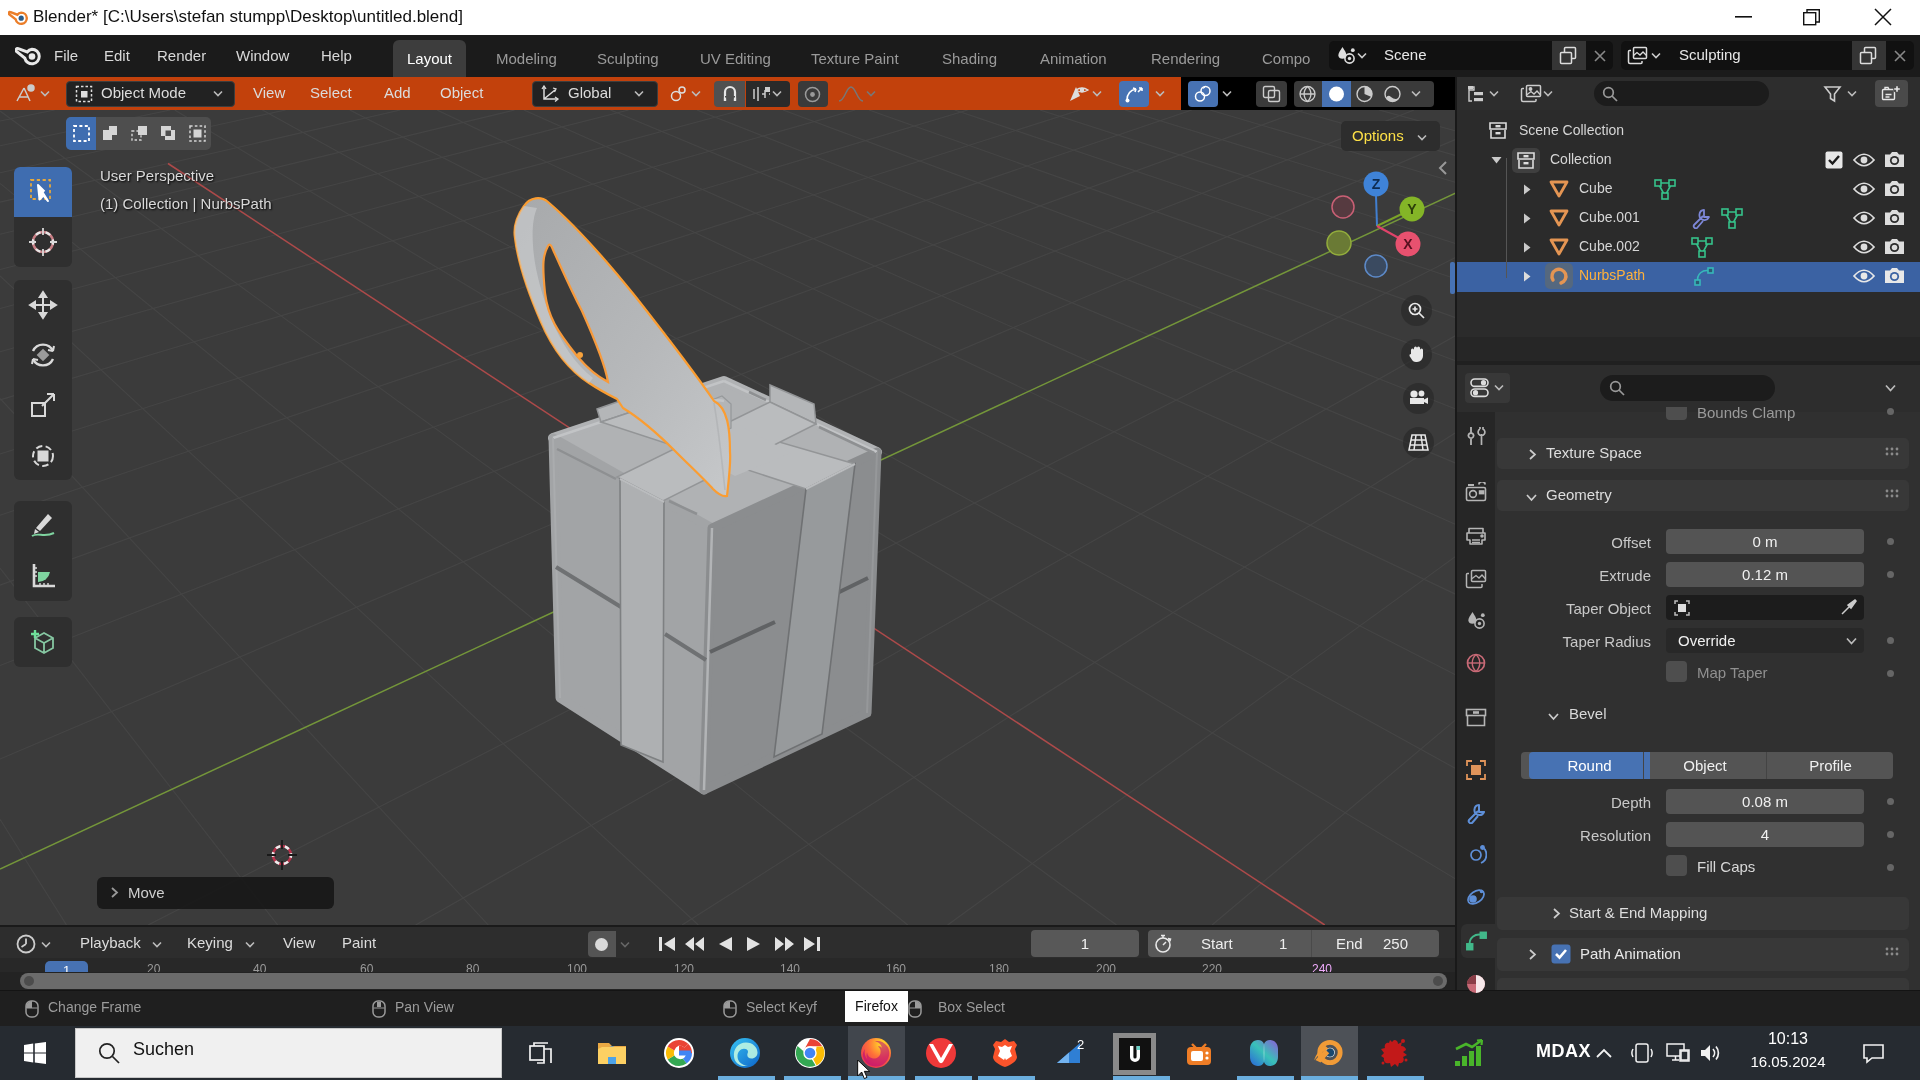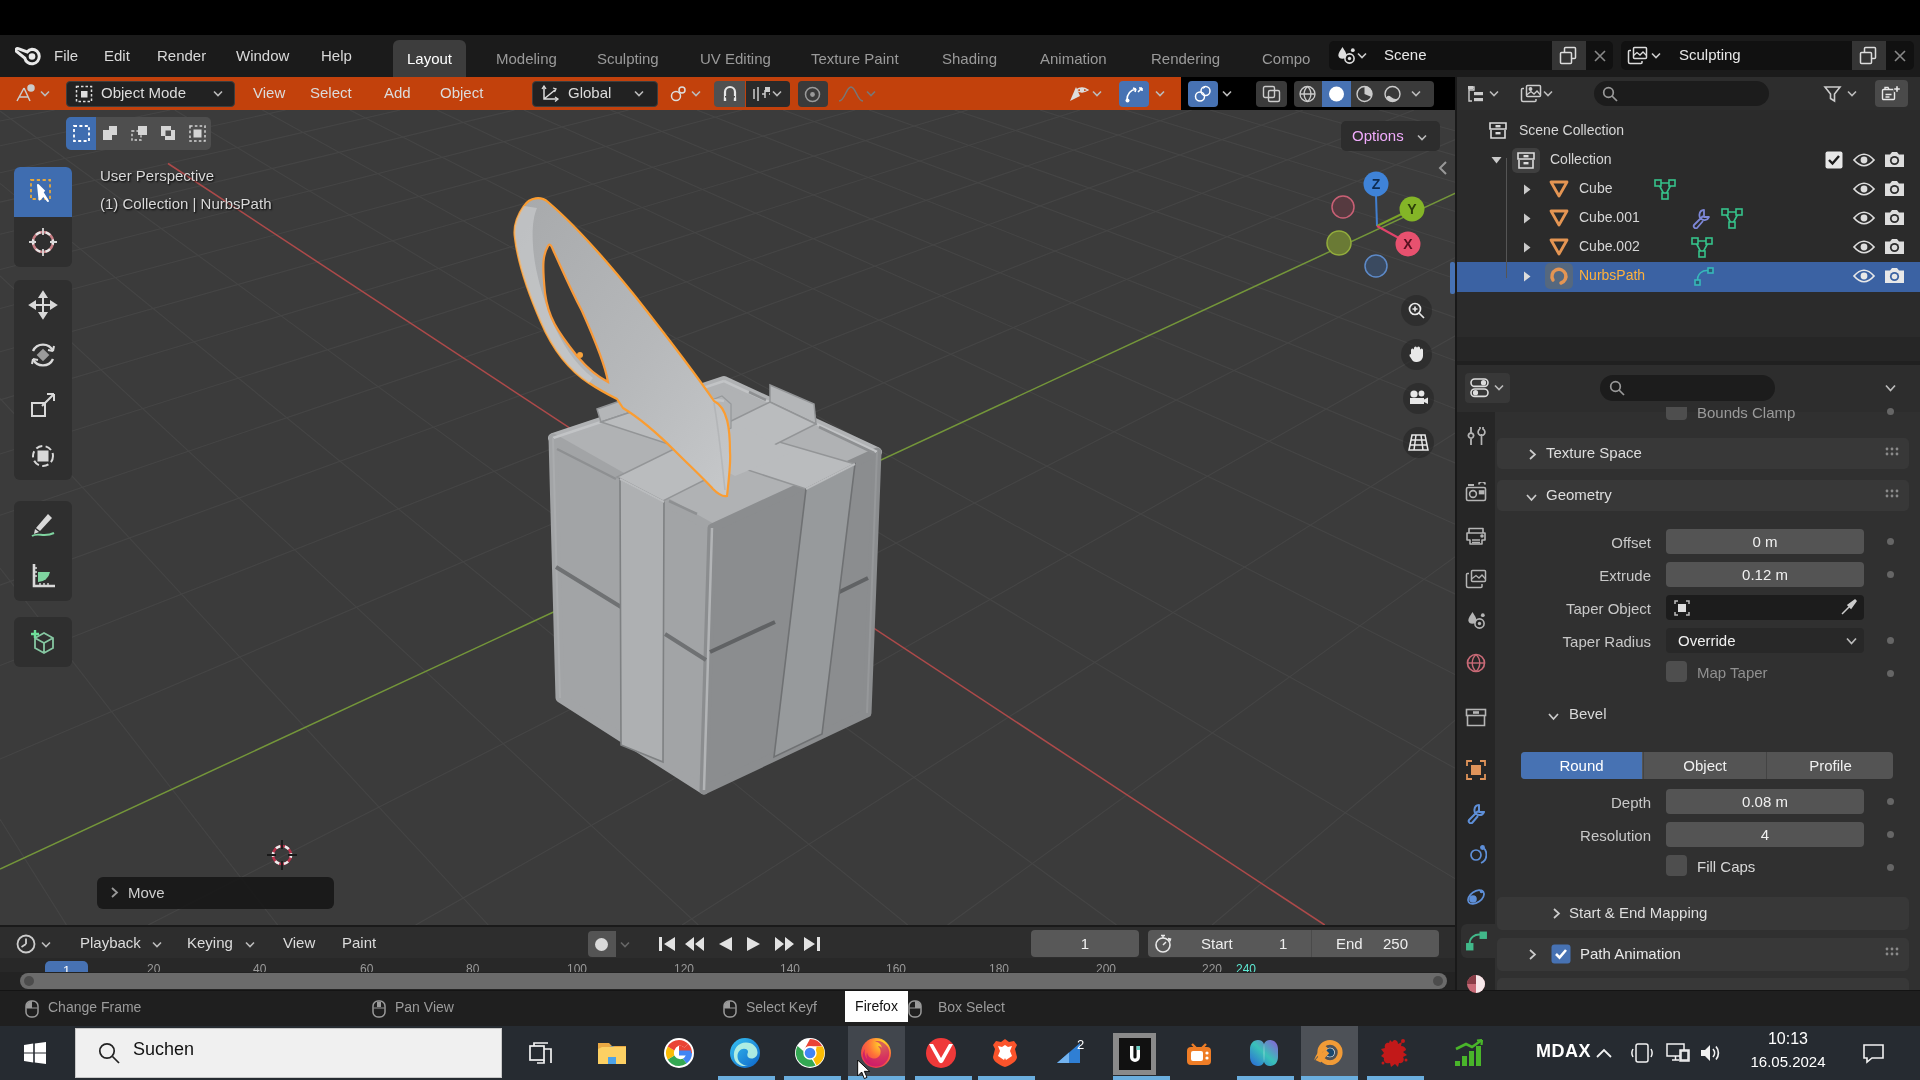--- a/index.html
+++ b/index.html
@@ -36,20 +36,37 @@
 #tlruler{left:0;top:958px;width:1920px;height:32px;background:#282828}
 
 #statusbar{left:0;top:990px;width:1920px;height:36px;background:#1f1f1f;border-top:1px solid #141414;color:#9b9b9b;font-size:14px}
 
 #taskbar{left:0;top:1026px;width:1920px;height:54px;background:#262b31}
 .ticon{position:absolute;top:11px;width:32px;height:32px}
 .tline{position:absolute;top:1076px;height:4px;background:#6aaede}
 </style></head>
 <body>
 <div id="root">
+<div id="titlebar" class="abs">
+<svg class="abs" style="left:8px;top:7px" width="21" height="21" viewBox="0 0 21 21">
+        <path d="M13.2,5.6 a5.6,5.6 0 1 1 -5.5,6.8 L1.2,7.2 a1.2,1.2 0 0 1 1.4,-2 l6.8,2.5 a5.6,5.6 0 0 1 3.8,-2.1Z" fill="none" stroke="#eb7e2a" stroke-width="2.4"></path>
+        <circle cx="13.2" cy="11.2" r="2.6" fill="#2a5c8a"></circle>
+      </svg>
+<div class="abs txt">Blender* [C:\Users\stefan stumpp\Desktop\untitled.blend]</div>
+<svg class="abs" style="left:1735px;top:16px" width="17" height="2">
+        <rect width="17" height="1.6" fill="#111"></rect>
+      </svg>
+<svg class="abs" style="left:1803px;top:9px" width="17" height="17" viewBox="0 0 17 17" fill="none" stroke="#111" stroke-width="1.4">
+        <rect x="0.7" y="3.7" width="12" height="12"></rect>
+        <path d="M4,3.7 V0.7 H16.3 V13 H13"></path>
+      </svg>
+<svg class="abs" style="left:1874px;top:8px" width="18" height="18" viewBox="0 0 18 18" stroke="#111" stroke-width="1.5">
+        <path d="M1,1 L17,17 M17,1 L1,17"></path>
+      </svg>
+</div>
 <div id="menubar" class="abs">
 <svg class="abs" style="left:15px;top:7px" width="27" height="27" viewBox="0 0 27 27">
         <path d="M17,7.2 a7.3,7.3 0 1 1 -7.2,8.9 L1.5,9.3 a1.6,1.6 0 0 1 1.8,-2.6 l8.9,3.3 a7.3,7.3 0 0 1 4.8,-2.8Z" fill="none" stroke="#e8e8e8" stroke-width="3"></path>
         <circle cx="17" cy="14.5" r="3.3" fill="#e8e8e8"></circle>
       </svg>
 <div class="mitem" style="left:54px">File</div>
 <div class="mitem" style="left:104px">Edit</div>
 <div class="mitem" style="left:157px">Render</div>
 <div class="mitem" style="left:236px">Window</div>
 <div class="mitem" style="left:321px">Help</div>
@@ -422,21 +439,21 @@
 <div class="abs" style="left:14px;top:507px;width:58px;height:50px;background:#2f2f2f;border-radius:6px"></div>
 <svg class="abs" style="left:27px;top:516px" width="32" height="32" viewBox="0 0 32 32">
         <path d="M8,12 L17,7 L26,12 L26,22 L17,27 L8,22 Z M8,12 L17,17 L26,12 M17,17 V27" fill="none" stroke="#86c7a2" stroke-width="1.8"></path>
         <path d="M8,4 v8 M4,8 h8" stroke="#6ee09a" stroke-width="2.4"></path>
       </svg>
 
 <div class="abs" style="left:100px;top:57px;font-size:15px;color:#d9d9d9;text-shadow:1px 1px 2px #000">User Perspective</div>
 <div class="abs" style="left:100px;top:85px;font-size:15px;color:#d9d9d9;text-shadow:1px 1px 2px #000">(1) Collection | NurbsPath</div>
 
 <div class="abs" style="left:1341px;top:11px;width:99px;height:30px;background:#2d2d2d;border-radius:5px"></div>
-<div class="abs" style="left:1352px;top:17px;font-size:15px;color:#f0abfc">Options</div>
+<div class="abs" style="left:1352px;top:17px;font-size:15px;color:#fde047">Options</div>
 <svg class="abs" style="left:1417px;top:24px" width="10" height="7" viewBox="0 0 10 7">
         <path d="M1,1.5 L5,5.5 L9,1.5" stroke="#bbb" stroke-width="1.6" fill="none"></path>
       </svg>
 
 <svg class="abs" style="left:1325px;top:55px" width="110" height="125" viewBox="0 0 110 125" font-family="Liberation Sans,sans-serif">
 <line x1="52" y1="61" x2="51" y2="31" stroke="#417fd0" stroke-width="2"></line>
 <line x1="52" y1="61" x2="85" y2="45" stroke="#7ba327" stroke-width="2"></line>
 <line x1="52" y1="61" x2="81" y2="77" stroke="#e0436a" stroke-width="2"></line>
 <circle cx="51" cy="19" r="12.5" fill="#3f83d8"></circle>
         <text x="51" y="24" font-size="14" fill="#0d2b50" text-anchor="middle" font-weight="bold">Z</text>
@@ -759,21 +776,21 @@
       </svg>
 <div class="pdot" style="top:273px"></div>
 <div class="abs" style="left:209px;top:297px;width:21px;height:21px;background:#4e4e4e;border-radius:4px"></div>
 <div class="abs" style="left:240px;top:300px;font-size:15px;color:#909090">Map Taper</div>
 <div class="pdot" style="top:306px"></div>
 <svg class="abs" style="left:90px;top:348px" width="13" height="9" viewBox="0 0 13 9">
         <path d="M2,2 L6.5,7 L11,2" stroke="#ccc" stroke-width="1.7" fill="none"></path>
       </svg>
 <div class="abs" style="left:112px;top:341px;font-size:15px;color:#d8d8d8">Bevel</div>
 <div class="abs" style="left:64px;top:388px;width:372px;height:27px;background:#545454;border-radius:4px"></div>
-<div class="abs" style="left:64px;top:388px;width:121px;height:27px;background:#4772b3;border-radius:4px 0 0 4px;color:#fff;font-size:15px;text-align:center;line-height:27px">Round</div>
+<div class="abs" style="left:72px;top:388px;width:121px;height:27px;background:#4772b3;border-radius:4px 0 0 4px;color:#fff;font-size:15px;text-align:center;line-height:27px">Round</div>
 <div class="abs" style="left:186px;top:388px;width:124px;height:27px;color:#f0f0f0;font-size:15px;text-align:center;line-height:27px;border-left:1px solid #444;border-right:1px solid #444">Object</div>
 <div class="abs" style="left:311px;top:388px;width:125px;height:27px;color:#f0f0f0;font-size:15px;text-align:center;line-height:27px">Profile</div>
 <div class="prow-label" style="left:44px;top:430px">Depth</div>
 <div class="pfield" style="top:425px">0.08 m</div>
       <div class="pdot" style="top:434px"></div>
 <div class="prow-label" style="left:44px;top:463px">Resolution</div>
 <div class="pfield" style="top:458px">4</div>
       <div class="pdot" style="top:467px"></div>
 <div class="abs" style="left:209px;top:491px;width:21px;height:21px;background:#4e4e4e;border-radius:4px"></div>
 <div class="abs" style="left:240px;top:494px;font-size:15px;color:#d8d8d8">Fill Caps</div>
@@ -851,21 +868,21 @@
 <div class="abs" style="left:253px;top:4px;font-size:12px;color:#9a9a9a">40</div>
 <div class="abs" style="left:360px;top:4px;font-size:12px;color:#9a9a9a">60</div>
 <div class="abs" style="left:466px;top:4px;font-size:12px;color:#9a9a9a">80</div>
 <div class="abs" style="left:567px;top:4px;font-size:12px;color:#9a9a9a">100</div>
 <div class="abs" style="left:674px;top:4px;font-size:12px;color:#9a9a9a">120</div>
 <div class="abs" style="left:780px;top:4px;font-size:12px;color:#9a9a9a">140</div>
 <div class="abs" style="left:886px;top:4px;font-size:12px;color:#9a9a9a">160</div>
 <div class="abs" style="left:989px;top:4px;font-size:12px;color:#9a9a9a">180</div>
 <div class="abs" style="left:1096px;top:4px;font-size:12px;color:#9a9a9a">200</div>
 <div class="abs" style="left:1202px;top:4px;font-size:12px;color:#9a9a9a">220</div>
-<div class="abs" style="left:1236px;top:4px;font-size:12px;color:#5eead4">240</div>
+<div class="abs" style="left:1312px;top:4px;font-size:12px;color:#f0abfc">240</div>
 <div class="abs" style="left:0;top:14px;width:1457px;height:18px;background:#232323"></div>
 <div class="abs" style="left:20px;top:15px;width:1427px;height:16px;background:#6b6b6b;border-radius:8px"></div>
 <div class="abs" style="left:24px;top:18px;width:10px;height:10px;border-radius:50%;background:#4c4c4c"></div>
 <div class="abs" style="left:1433px;top:18px;width:10px;height:10px;border-radius:50%;background:#4c4c4c"></div>
 </div>
 <div class="abs" style="left:1455px;top:77px;width:2px;height:913px;background:#191919;z-index:6"></div>
 <div class="abs" style="left:1457px;top:361px;width:463px;height:4px;background:#202020;z-index:6"></div>
 <div id="statusbar" class="abs">
 <svg class="abs" style="left:25px;top:9px" width="14" height="18" viewBox="0 0 14 18">
         <rect x="1" y="1" width="12" height="16" rx="5" fill="none" stroke="#9b9b9b" stroke-width="1.5"></rect>

